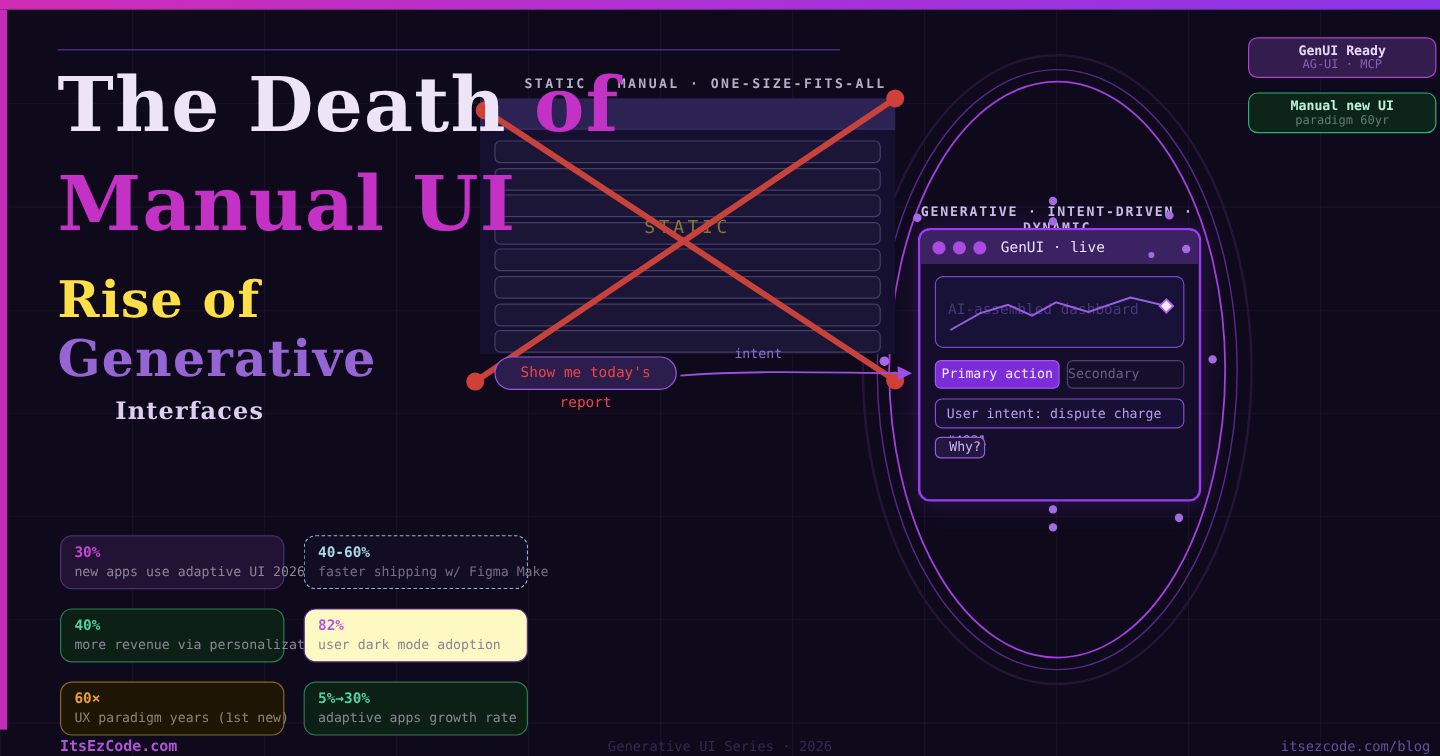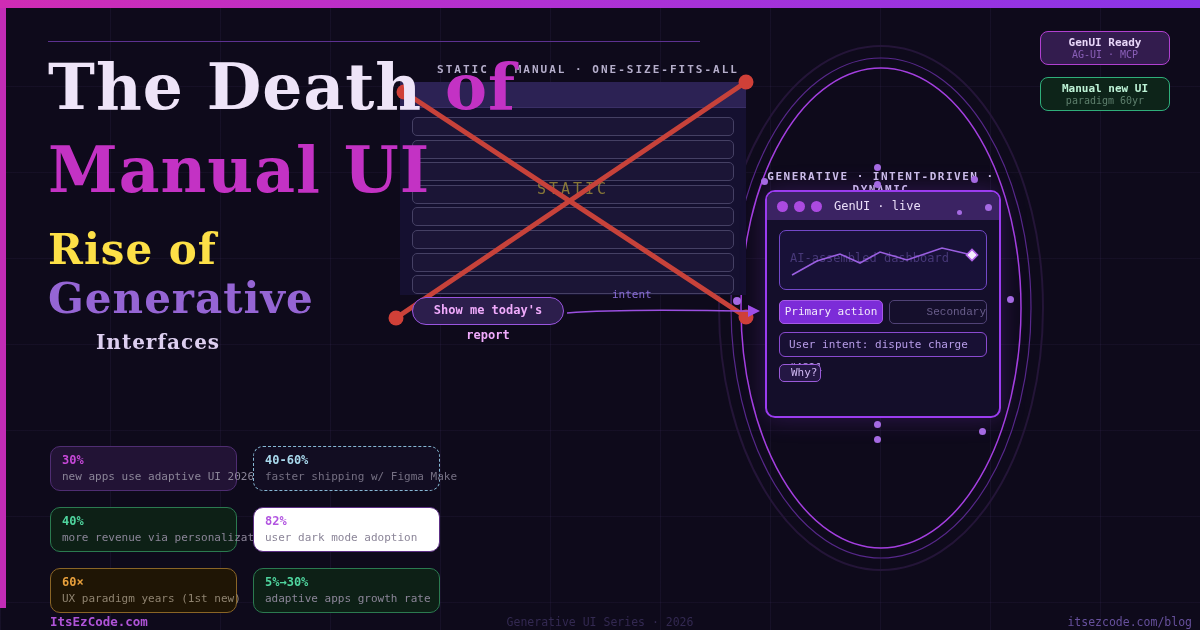--- a/index.html
+++ b/index.html
@@ -30,21 +30,21 @@
   .headline { position:absolute; left:48px; top:46px; width:470px;
     font-family:"DejaVu Serif","Liberation Serif",serif; font-weight:bold;
     font-size:63px; line-height:83px; letter-spacing:1px; }
   .hl-white { color:#eee4f8; }
   .hl-magenta { color:#c332c4; }
   .sub1 { margin-top:14px; font-size:42px; line-height:48px; color:#fde047; }
   .sub2 { font-size:42px; line-height:50px; color:#9565d4; }
   .sub3 { font-size:20px; line-height:36px; color:#ddcff0;margin-left:48px; }
 
   
-  .badge { position:absolute; left:1040px; width:130px; height:34px; border-radius:8px; padding-top:4px; text-align:center; }
+  .badge { position:absolute; left:1040px; width:157px; height:34px; border-radius:8px; padding-top:4px; text-align:center; }
   .badge .b-title { font-size:11px; font-weight:bold; }
   .badge .b-sub { font-size:10px; }
   .badge-genui { top:31px; background:#331c4e; border:1.5px solid #b040d0; }
   .badge-genui .b-title { color:#e8d6f8; }
   .badge-genui .b-sub { color:#8a5fb8; }
   .badge-first { top:77px; background:#0d2419; border:1.5px solid #2fae7a; }
   .badge-first .b-title { color:#bdf2d6; }
   .badge-first .b-sub { color:#5e7f6d; }
 
   
@@ -55,40 +55,40 @@
   .wf-header { height:26px; background:#2c2254; border-bottom:1px solid #3a2f66; }
   .wf-rows { padding:9px 12px 0 12px; }
   .wf-row { height:19px; border:1px solid #454064; border-radius:5px; background:#1b1536; margin-bottom:3.6px; }
   .wf-watermark { position:absolute; left:0; top:98px; width:100%; text-align:center;
     font-size:15px; letter-spacing:3px; color:#9a8838; opacity:0.85; }
 
   .xsvg { position:absolute; left:0; top:0; z-index:3; pointer-events:none; }
 
   .cta-pill { position:absolute; left:412px; top:297px; width:152px; height:28px; z-index:4;
     border:1.5px solid #9a55e0; border-radius:14px; background:#2c1e4c;
-    color:#f0abfc; font-size:12px; text-align:center; line-height:25px;font-weight:bold; }
+    color:#ef4444; font-size:12px; text-align:center; line-height:25px; }
   .intent-label { position:absolute; left:612px; top:288px; font-size:11px; color:#8a6ed8; z-index:4; }
 
   
   .new-label { position:absolute; left:741px; top:170px; width:280px; text-align:center;
     font-size:11px; letter-spacing:1.5px; color:#cdc0ea; font-weight:bold; z-index:4; }
   .genui-card { position:absolute; left:765px; top:190px; width:236px; height:228px; z-index:4;
     background:#140e2a; border:2px solid #9b3cf0; border-radius:10px; overflow:hidden;
     box-shadow:0 0 24px rgba(150,60,240,0.25); }
   .gc-header { height:28px; background:#3b2363; display:flex; align-items:center; padding-left:10px; }
   .gc-dot { width:11px; height:11px; border-radius:50%; background:#ab4ae0; margin-right:6px; }
   .gc-title { font-size:12px; color:#eadef8; margin-left:6px; }
   .gc-body { padding:10px 12px 0 12px; }
   .gc-panel { position:relative; height:60px; border:1.5px solid #7348c8; border-radius:7px; background:#181138; }
   .gc-panel-title { position:absolute; left:10px; top:20px; font-size:12px; color:#473878; }
   .gc-row { display:flex; gap:6px; margin-top:10px; }
   .btn-primary { width:104px; height:24px; background:#7c2cd8; border:1px solid #a65ae8; border-radius:5px;
     color:#f2eafc; font-size:11px; text-align:center; line-height:22px; }
   .btn-secondary { flex:1; height:24px; background:#150f2c; border:1px solid #504276; border-radius:5px;
-    color:#6a5e8c; font-size:11px; text-align:right; line-height:22px;font-family:Liberation Mono, monospace; }
+    color:#6a5e8c; font-size:11px; text-align:left; line-height:22px; }
   .gc-intent { margin-top:8px; height:25px; border:1px solid #8a4ad0; border-radius:6px;
     color:#b79ce8; font-size:11px; line-height:23px; padding-left:9px; background:#181034; }
   .gc-live { margin-top:7px; height:24px; border:1px solid #2ca873; border-radius:6px; background:#0b2317;
     color:#62dfa7; font-size:11px; line-height:22px; padding-left:9px; }
   .gc-why { display:inline-block; margin-top:7px; padding:1px 2px 2px 11px; border:1.5px solid #9a5ad8;
     border-radius:5px; background:#241744; color:#cdb6f0; font-size:11px; }
   .pdot { position:absolute; width:7px; height:7px; border-radius:50%; background:#a56ae2; z-index:5; }
 
   
   .stats { position:absolute; left:50px; top:446px; display:grid;
@@ -96,21 +96,21 @@
   .stat { border-radius:10px; padding:6px 11px; }
   .stat .s-value { font-size:12px; font-weight:bold; }
   .stat .s-label { font-size:11px; color:#8b8598; margin-top:3px; white-space:nowrap; }
   .v-purple { background:#221335; border:1px solid #4f2d72; }
   .v-purple .s-value { color:#c648d8; }
   .v-cyan { background:#120d22; border:1.5px dashed #86b8d4; }
   .v-cyan .s-value { color:#a8d8ec; }
   .v-cyan .s-label { color:#746f82; }
   .v-green { background:#0d2016; border:1.5px solid #2b7a50; }
   .v-green .s-value { color:#4fd49e; }
-  .v-dotpurple { background:#ffffff; border:1px solid #5c2f84; }
+  .v-dotpurple { background:#fef9c3; border:1px solid #5c2f84; }
   .v-dotpurple .s-value { color:#b255e0; }
   .v-amber { background:#1f1505; border:1.5px solid #8a6526; }
   .v-amber .s-value { color:#e79f3c; }
   .v-amber .s-label { color:#8f8370; }
 
   .footer-left { position:absolute; left:50px; top:614px; font-size:12.5px; font-weight:bold; color:#b054d8; }
   .footer-center { position:absolute; left:0; top:615px; width:100%; text-align:center; font-size:11.5px; color:#332951; }
   .footer-right { position:absolute; right:8px; top:615px; font-size:11.5px; color:#66509c; }
 </style>
 </head>

